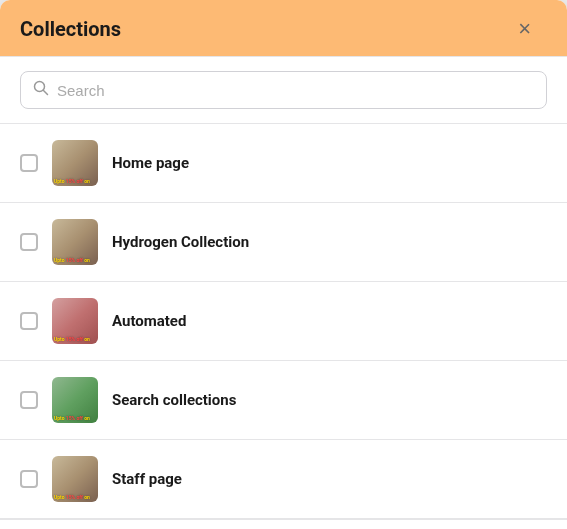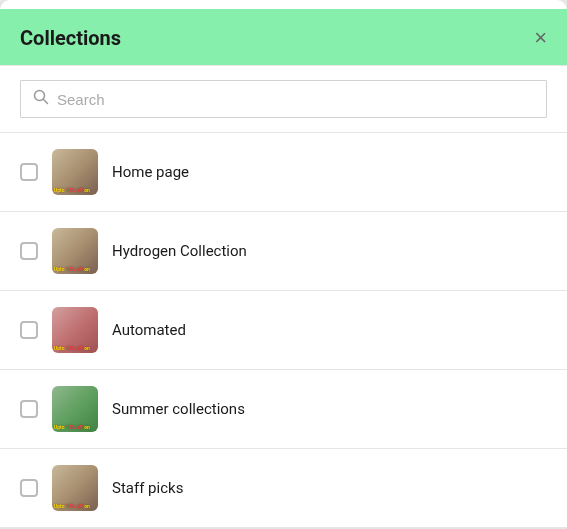--- a/index.html
+++ b/index.html
@@ -25,24 +25,23 @@
       box-shadow: 0 4px 24px rgba(0,0,0,0.18);
       display: flex;
       flex-direction: column;
       overflow: hidden;
     }
 
     .modal-header {
       display: flex;
       align-items: center;
       justify-content: space-between;
-      padding: 16px 16px 14px 20px;
-      background: #86efac;
+      padding: 16px 32px 14px 20px;
+      background: #fdba74;
       border-bottom: 1px solid #e5e5e7;
-      margin-top: 9px;
     }
 
     .modal-title {
       font-size: 20px;
       font-weight: 700;
       color: #1a1a1a;
     }
 
     .close-btn {
       background: none;
@@ -57,21 +56,21 @@
 
     .search-bar {
       padding: 14px 20px;
       border-bottom: 1px solid #e5e5e7;
     }
 
     .search-wrapper {
       display: flex;
       align-items: center;
       border: 1px solid #d1d1d6;
-      border-radius: 1px;
+      border-radius: 8px;
       padding: 8px 12px;
       background: #fff;
     }
 
     .search-icon {
       color: #999;
       font-size: 16px;
       margin-right: 8px;
       flex-shrink: 0;
     }
@@ -156,21 +155,21 @@
     }
 
     .thumb-overlay .red-text {
       color: #ff4444;
       font-size: 5px;
     }
 
     .collection-name {
       font-size: 15px;
       color: #1a1a1a;
-      font-weight: 400;
+      font-weight: 700;
     }
 
     .modal-footer {
       display: flex;
       justify-content: flex-end;
       align-items: center;
       padding: 14px 20px;
       border-top: 1px solid #e5e5e7;
       background: #fff;
       gap: 10px;
@@ -226,30 +225,30 @@
       </div>
       <span class="collection-name">Automated</span>
     </div>
       <div class="collection-item">
       <input type="checkbox" class="collection-checkbox" style="">
       <div class="collection-thumbnail thumb-4">
         <div class="thumb-overlay">
           <span class="off-text">Upto </span><span class="red-text">15% off</span><span class="off-text"> on</span>
         </div>
       </div>
-      <span class="collection-name">Summer collections</span>
+      <span class="collection-name">Search collections</span>
     </div>
       <div class="collection-item">
       <input type="checkbox" class="collection-checkbox" style="">
       <div class="collection-thumbnail thumb-5">
         <div class="thumb-overlay">
           <span class="off-text">Upto </span><span class="red-text">15% off</span><span class="off-text"> on</span>
         </div>
       </div>
-      <span class="collection-name">Staff picks</span>
+      <span class="collection-name">Staff page</span>
     </div>
     </div>
 
   <div class="modal-footer">
     
     
   </div>
 </div>
 
 </body></html>

